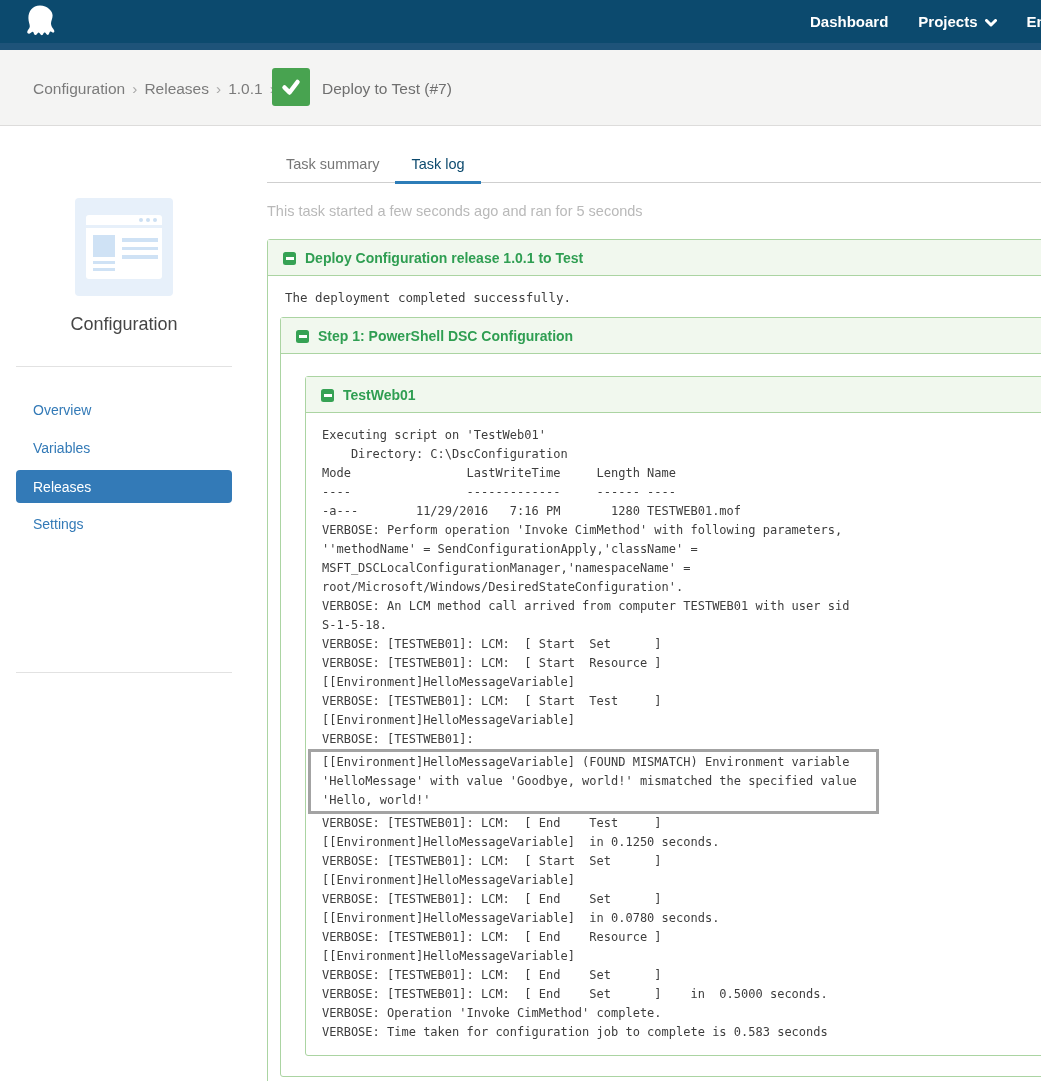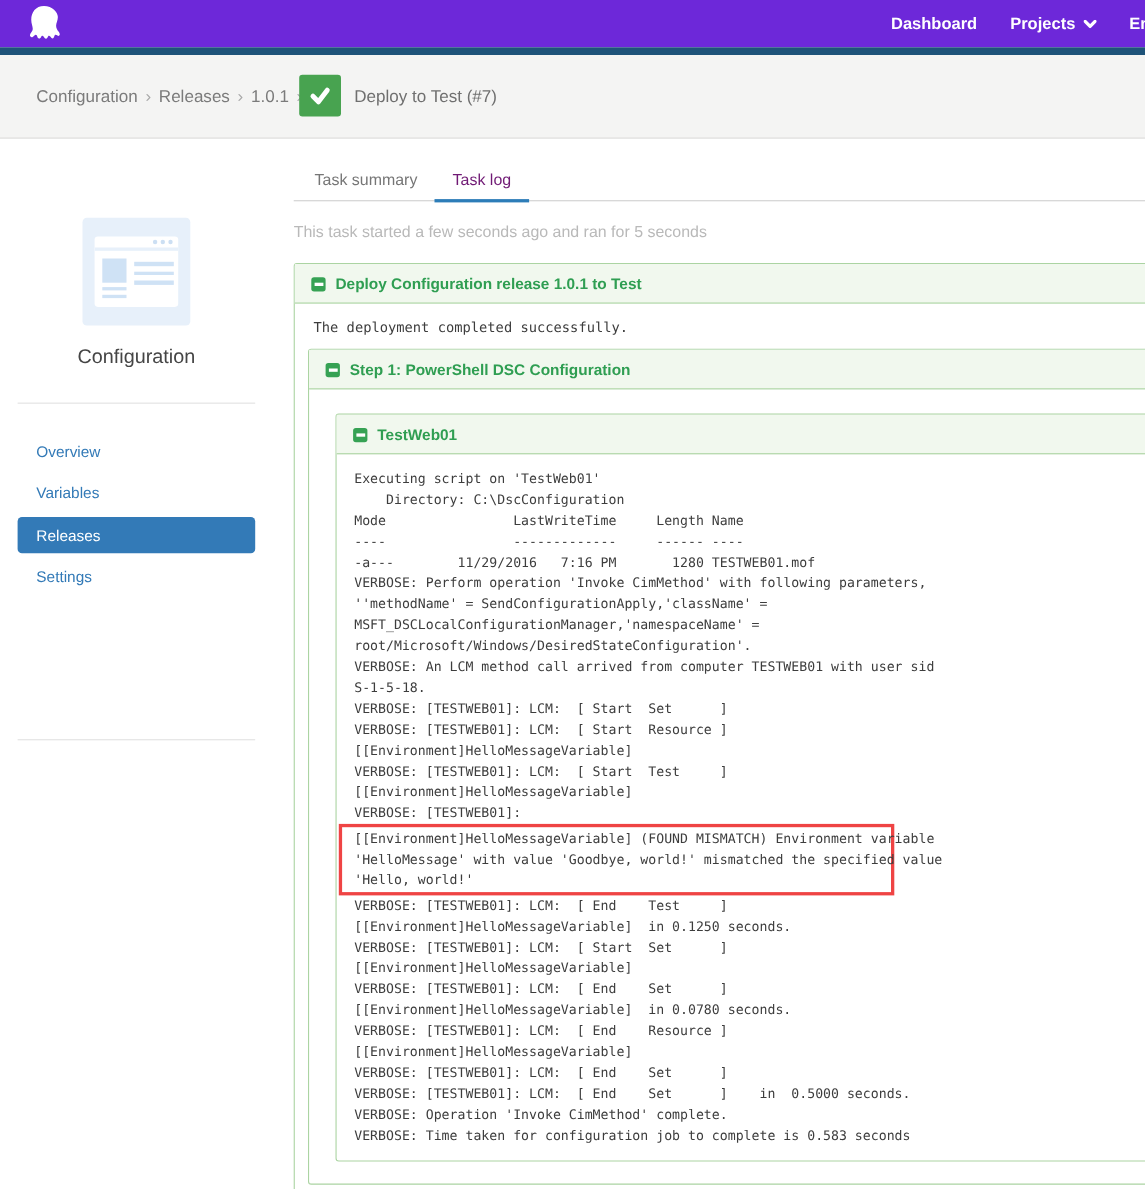--- a/index.html
+++ b/index.html
@@ -1,20 +1,20 @@
 <!DOCTYPE html>
 <html><head>
 <meta charset="utf-8">
 <style>
   * { margin:0; padding:0; box-sizing:border-box; }
   html,body { width:1041px; height:1081px; overflow:hidden; background:#fff;
               font-family:"Liberation Sans", sans-serif; }
 
   
-  .navbar { position:absolute; left:0; top:0; width:1041px; height:43px; background:#6d28d9; }
+  .navbar { position:absolute; left:0; top:0; width:1041px; height:43px; background:#0c4a6e; }
   .navbar-strip { position:absolute; left:0; top:43px; width:1041px; height:7px; background:#1e5379; }
   .brand { position:absolute; left:20px; top:2px; width:40px; height:40px; cursor:pointer; }
   .nav-links { position:absolute; left:810px; top:0; height:43px; display:flex; align-items:center; gap:30px; white-space:nowrap; }
   .nav-link { color:#fff; font-size:15px; font-weight:600; display:flex; align-items:center; gap:7px; cursor:pointer; }
 
   
   .crumbbar { position:absolute; left:0; top:50px; width:1041px; height:76px; background:#f4f4f3; border-bottom:1px solid #dddcdb; }
   .crumbs { position:absolute; left:33px; top:30px; font-size:15.5px; color:#7b7b7b; }
   .crumbs a { color:#7b7b7b; text-decoration:none; cursor:pointer; }
   .crumb-sep { color:#a8a8a8; margin:0 7px; }
@@ -35,35 +35,35 @@
   .proj-title { position:absolute; left:16px; top:314px; width:216px; text-align:center; font-size:18px; color:#454545; }
   .side-hr { position:absolute; left:16px; width:216px; height:1px; background:#e2e2e2; }
   .side-nav { position:absolute; left:16px; top:391px; width:216px; list-style:none; }
   .side-item { height:38px; display:flex; align-items:center; padding-left:17px; font-size:14px; color:#337ab7; cursor:pointer; }
   .side-item.active { background:#337ab7; color:#fff; border-radius:4px; height:33px; margin:3px 0 2px 0; }
 
   
   .content { position:absolute; left:267px; top:126px; width:850px; }
   .tabs { margin-top:24px; border-bottom:1px solid #cfcfcf; display:flex; padding-left:3px; }
   .tab { font-size:14.5px; color:#767676; padding:6px 16px 9px 16px; cursor:pointer; }
-  .tab.active { color:#701a75; border-bottom:3px solid #2d7db8; margin-bottom:-2px; }
+  .tab.active { color:#0c4a6e; border-bottom:3px solid #2d7db8; margin-bottom:-2px; }
   .status-line { margin-top:20px; font-size:14.5px; color:#b9b9b9; }
 
   .panel { border:1px solid #abd4a2; border-radius:3px; background:#fff; margin-top:20px; }
   .panel-heading { background:#f1f8ee; border-bottom:1px solid #abd4a2; padding:10px 15px 9px 15px;
                    color:#2f9e52; font-weight:600; font-size:14px; display:flex; align-items:center; gap:9px; cursor:pointer; }
   .minus-icon { width:13px; height:13px; min-width:13px; background:#36a254; border-radius:2.5px; position:relative; }
   .minus-icon::after { content:""; position:absolute; left:2.5px; right:2.5px; top:5.5px; height:2.5px; background:#fff; }
   .panel-body-outer { padding:14px 17px 16px 12px; }
   .mono-msg { font-family:"DejaVu Sans Mono","Liberation Mono",monospace; font-size:12.5px; color:#3d3d3d; }
   .panel-step { margin-top:12px; }
   .panel-step-body { padding:22px 24px 20px 24px; }
   .panel-machine-body { padding:13px 16px 13px 16px; }
   .log { font-family:"DejaVu Sans Mono","Liberation Mono",monospace; font-size:12px; line-height:19px; color:#3d3d3d; white-space:pre; }
-  .log-highlight { border:3px solid #ef4444; margin-left:-14px; padding:1px 8px 1px 11px; width:505px; }
+  .log-highlight { border:3px solid #a3a3a3; margin-left:-14px; padding:1px 8px 1px 11px; width:571px; }
 </style>
 </head>
 <body>
 
 <div class="navbar">
   <div class="brand">
     <svg viewBox="0 0 40 40" width="40" height="40" aria-hidden="true">
       <path fill="#ffffff" d="M20 3.5c-7.6 0-11.6 5.8-11.6 12.4 0 3.6 1.4 6 1.4 8.4 0 2.4-2.6 3.8-2.6 5.8 0 1.4 1.4 2 2.5 1.5 1.4-.6 1.9-1.9 2.9-1.9 1.5 0 1 3.4 3 3.4 1.8 0 1.6-2.5 3-2.5 1.3 0 1.6 2.6 3.2 2.6 1.7 0 1.4-2.6 2.8-2.6 1.4 0 1.6 2.3 3.2 2.3 1.8 0 1.2-2.9 2.6-3.3 1.2-.3 2 1.5 3.2 1 1.3-.6.8-2.4-.4-3.9-1-1.3-2.2-3-2.2-5.3 0-2.4 1.6-4.6 1.6-8C32.6 9.3 27.6 3.5 20 3.5z"></path>
     </svg>
   </div>

